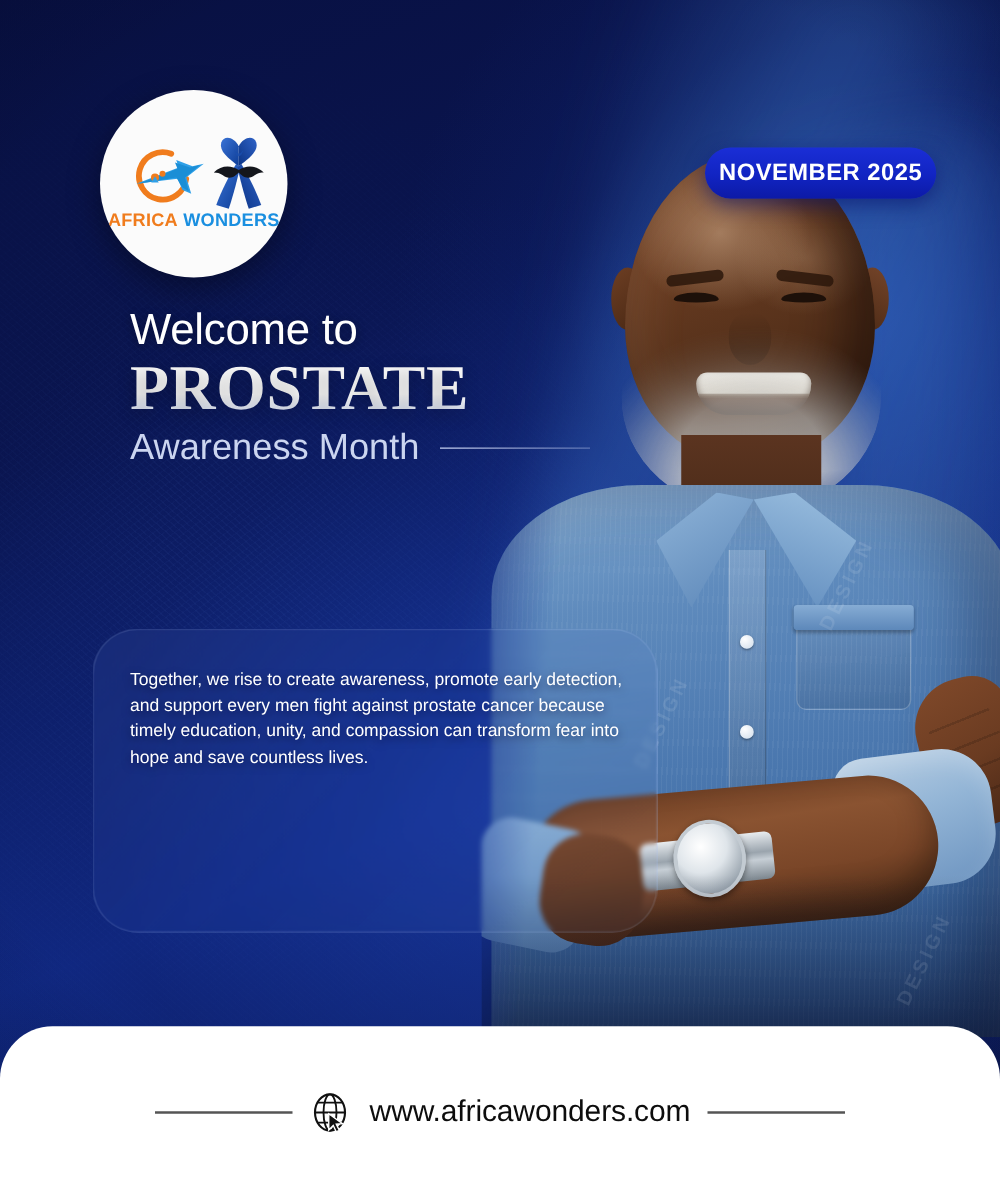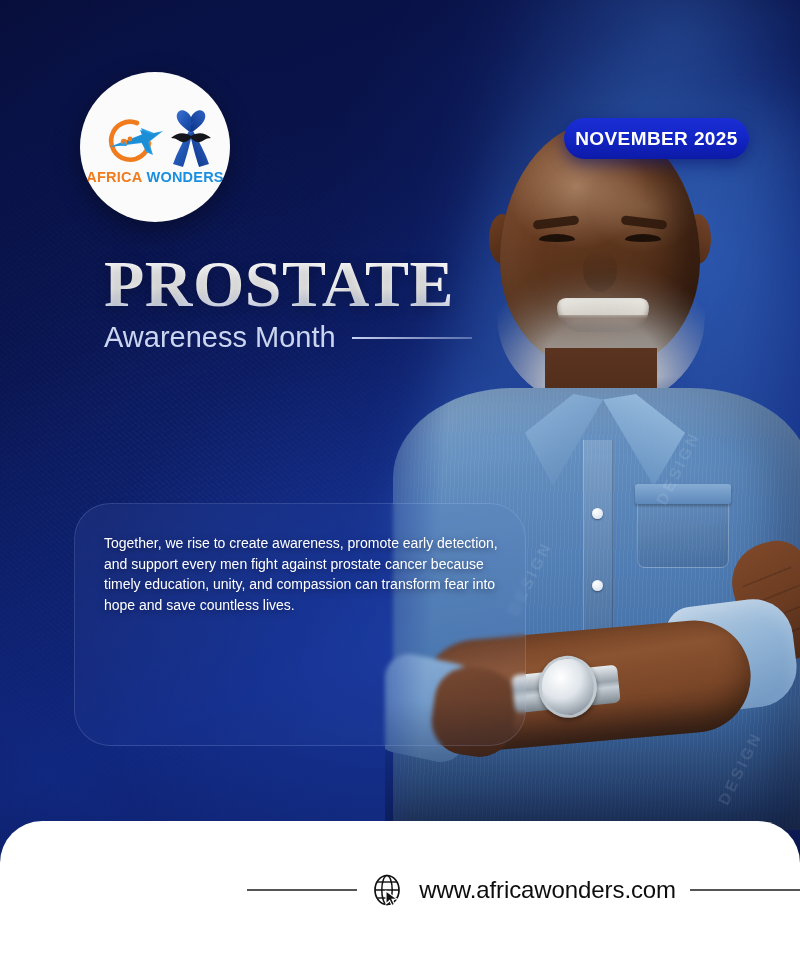--- a/index.html
+++ b/index.html
@@ -214,21 +214,21 @@
 
   
   .headline { position:absolute; left:104px; top:246px; width:460px; }
   .hl-welcome {
     font-size:35px; font-weight:400; color:#ffffff;
     letter-spacing:-0.2px; line-height:1.0;
     text-shadow:0 2px 8px rgba(0,0,0,.35);
   }
   .hl-prostate {
     font-family:"Liberation Serif", serif;
-    font-size:66px; font-weight:700; line-height:0.96;
+    font-size:51px; font-weight:700; line-height:0.96;
     letter-spacing:0.5px; margin-top:6px;
     background:linear-gradient(180deg,#ffffff 0%, #ffffff 58%, #e3e8f4 78%, #c7d0e6 100%);
     -webkit-background-clip:text; background-clip:text;
     color:transparent; -webkit-text-fill-color:transparent;
     text-shadow:0 3px 14px rgba(0,0,0,.28);
   }
   .hl-cancer {
     font-family:"Liberation Serif", serif;
     font-size:66px; font-weight:700; line-height:0.98;
     letter-spacing:0.5px; margin-top:-2px;
@@ -259,21 +259,21 @@
     color:#ffffff; font-weight:400;
     text-shadow:0 2px 7px rgba(0,10,50,0.55);
   }
 
   
   .footer {
     position:absolute; left:0; top:821px;
     width:800px; height:139px;
     background:#ffffff;
     border-radius:42px 42px 0 0;
-    display:flex; align-items:flex-start; justify-content:flex-end;
+    display:flex; align-items:flex-start; justify-content:center;
   }
   .footer-inner { display:flex; align-items:center; gap:14px; margin-top:52px; }
   .f-rule { width:110px; height:2px; background:#555555; }
   .globe-icon { width:34px; height:34px; position:relative; flex:0 0 auto; }
   .footer-url { font-size:24px; color:#0d0d0d; letter-spacing:-0.1px; white-space:nowrap; }
 </style>
 </head>
 <body>
 
 <div id="poster">
@@ -354,20 +354,21 @@
     <div class="logo-text">
       <span class="lt-africa">AFRICA</span><span>&nbsp;</span><span class="lt-wonders">WONDERS</span>
     </div>
   </div>
 
   <div class="date-badge">
     <span>NOVEMBER 2025</span>
   </div>
 
   <div class="headline">
+    <div class="hl-welcome">Welcome to</div>
     <div class="hl-prostate">PROSTATE</div>
     <div class="hl-aware-row">
       <div class="hl-aware">Awareness Month</div>
       <div class="hl-rule"></div>
     </div>
   </div>
 
   <div class="glass"></div>
   <div class="body-copy">Together, we rise to create awareness, promote early detection, and support every men fight against prostate cancer because timely education, unity, and compassion can transform fear into hope and save countless lives.</div>
 

